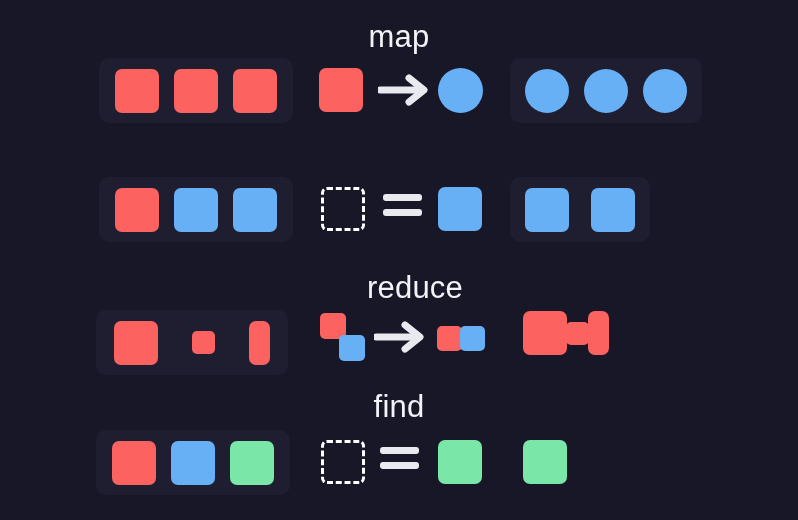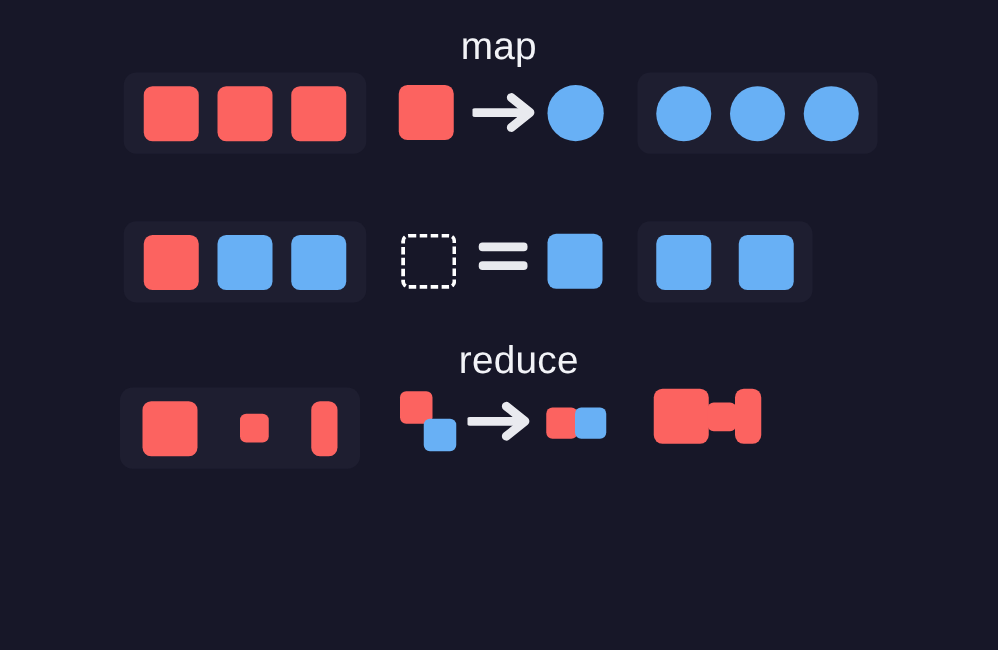--- a/index.html
+++ b/index.html
@@ -156,14 +156,32 @@
     <div class="free sq" style="left:437px; top:75px; width:25px; height:25px; background:#fc6360; border-radius:5px;"></div>
     <div class="free sq" style="left:460px; top:75px; width:25px; height:25px; background:#68b0f5; border-radius:5px;"></div>
 
     <div class="free" style="left:523px; top:60px;">
       <div class="sq" style="position:absolute;left:0;top:0;width:44px;height:44px;background:#fc6360;"></div>
       <div class="sq" style="position:absolute;left:43px;top:11px;width:23px;height:23px;background:#fc6360;border-radius:5px;"></div>
       <div class="sq" style="position:absolute;left:65px;top:0;width:21px;height:44px;background:#fc6360;"></div>
     </div>
   </div>
 
+  <div class="row" style="top:370px;height:150px;">
+    <div class="row-title" style="top:20px;">find</div>
+
+    <div class="panel" style="left:96px; top:60px; width:194px; height:65px; padding:0 16px; justify-content:space-between;">
+      <div class="sq" style="width:44px;height:44px;background:#fc6360;"></div>
+      <div class="sq" style="width:44px;height:44px;background:#68b0f5;"></div>
+      <div class="sq" style="width:44px;height:44px;background:#7ae6a8;"></div>
+    </div>
+
+    <div class="free ghost" style="left:321px; top:70px; width:44px; height:44px;"></div>
+    <div class="equals" style="left:380px; top:77px; width:39px;">
+      <i></i>
+        <i></i>
+    </div>
+    <div class="free sq" style="left:438px; top:70px; width:44px; height:44px; background:#7ae6a8;"></div>
+
+    <div class="free sq" style="left:523px; top:70px; width:44px; height:44px; background:#7ae6a8;"></div>
+  </div>
 
 </div>
 
 </body></html>

